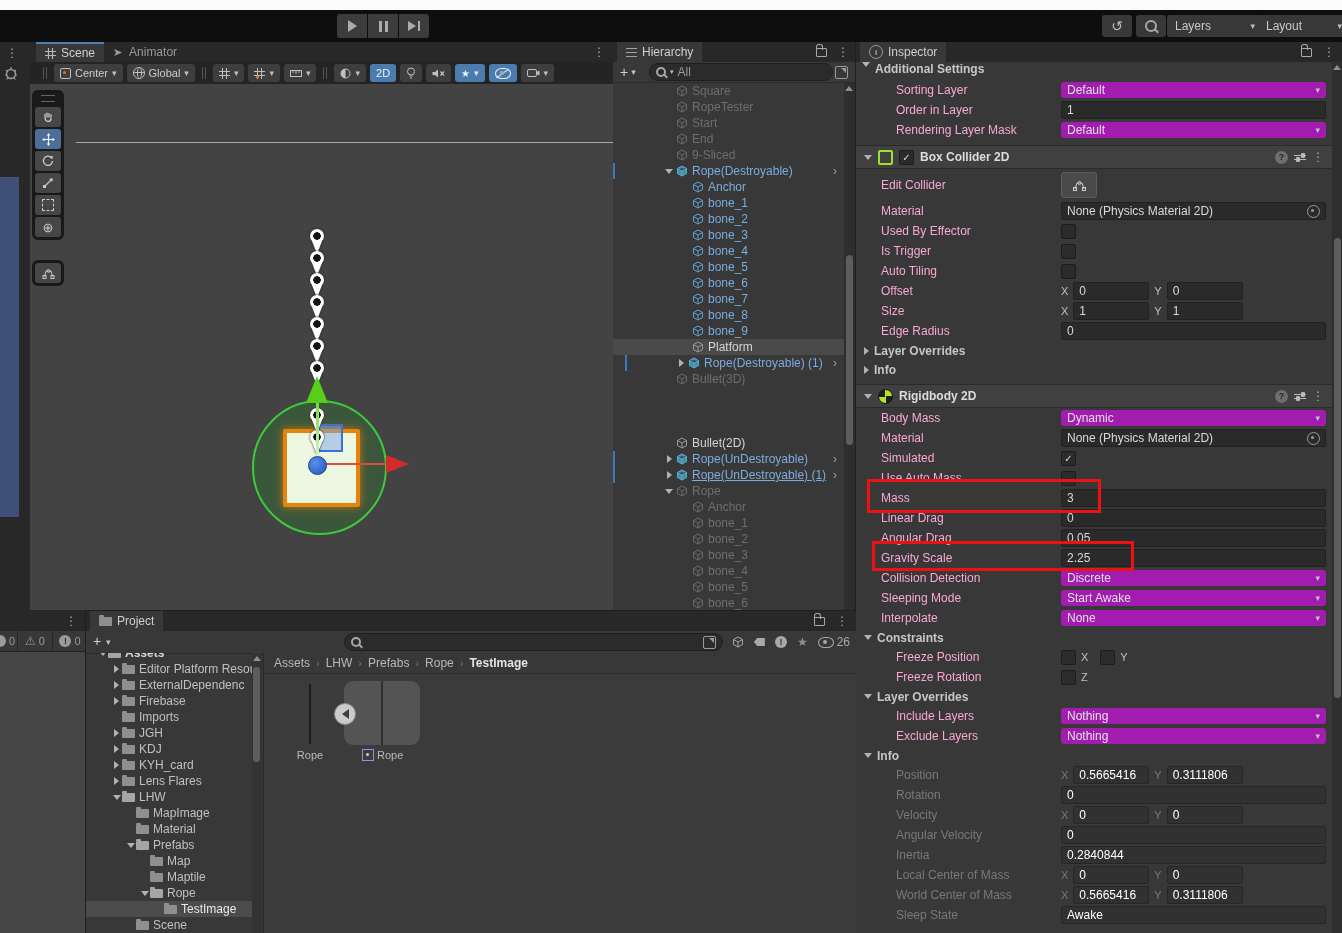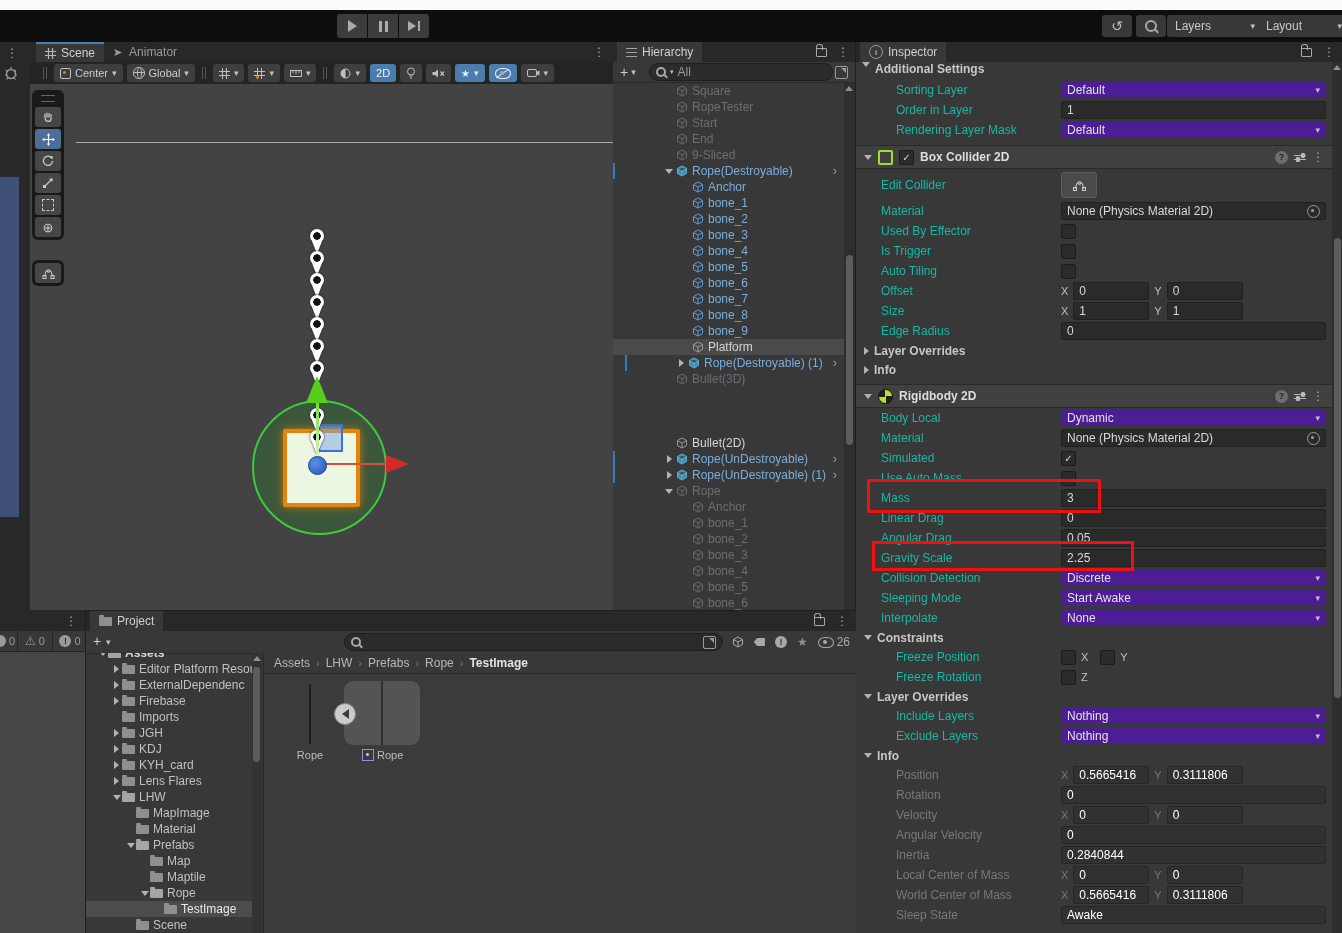--- a/index.html
+++ b/index.html
@@ -90,27 +90,27 @@
   .fold-head{height:18px;display:flex;align-items:flex-start;gap:5px;padding-left:6px;font-weight:700;color:#c8c8c8;}
   .comp-head{height:22px;background:#404040;border-top:1px solid #2a2a2a;border-bottom:1px solid #2a2a2a;display:flex;align-items:center;gap:6px;padding:0 8px;margin-top:5px;}
   .comp-title{font-weight:700;color:#dddddd;}
   .comp-spacer{flex:1;}
   .help{width:13px;height:13px;border-radius:50%;background:#6e6e6e;color:#262626;font-size:9px;font-weight:700;display:flex;align-items:center;justify-content:center;}
   .bc-icon{width:11px;height:11px;border:2px solid #9ee32b;border-radius:2px;}
   .rb-icon{width:13px;height:13px;border-radius:50%;background:conic-gradient(#b6e322 0 25%, #1f1f1f 25% 50%, #b6e322 50% 75%, #1f1f1f 75%);border:1px solid #151515;}
   .irow{height:20px;display:flex;align-items:center;padding-left:25px;padding-right:6px;position:relative;}
   .irow.tall{height:32px;}
   .irow.ind{padding-left:40px;}
-  .ilabel{width:180px;flex:none;color:#14b8a6;overflow:hidden;white-space:nowrap;}
+  .ilabel{width:180px;flex:none;color:#f9a8d4;overflow:hidden;white-space:nowrap;}
   .irow.ind .ilabel{width:165px;}
   .ival{flex:1;display:flex;align-items:center;gap:5px;min-width:0;}
   .fld{height:16px;background:#2a2a2a;border:1px solid #212121;border-radius:2px;display:flex;align-items:center;padding:0 5px;color:#d8d8d8;flex:1;min-width:0;overflow:hidden;white-space:nowrap;}
   .fld.sm{flex:none;width:64px;}
   .axis{color:#c0c0c0;font-size:11px;flex:none;}
-  .dd{height:16px;background:#4c1d95;border-radius:3px;display:flex;align-items:center;justify-content:space-between;padding:0 6px;color:#e2e2e2;flex:1;min-width:0;}
+  .dd{height:16px;background:#a21caf;border-radius:3px;display:flex;align-items:center;justify-content:space-between;padding:0 6px;color:#e2e2e2;flex:1;min-width:0;}
   .cb{width:13px;height:13px;background:#2b2b2b;border:1px solid #1c1c1c;border-radius:2px;display:flex;align-items:center;justify-content:center;color:#d8d8d8;font-size:10px;flex:none;}
   .picker{margin-left:auto;width:11px;height:11px;border:1px solid #9a9a9a;border-radius:50%;position:relative;flex:none;}
   .picker::after{content:"";position:absolute;left:3px;top:3px;width:3px;height:3px;border-radius:50%;background:#9a9a9a;}
   .editbtn{width:34px;height:24px;background:#4a4a4a;border:1px solid #5c5c5c;border-radius:3px;display:flex;align-items:center;justify-content:center;}
   .irow.dis .ilabel{color:#787878;} .irow.dis .axis{color:#787878;}
   .irow.dis .fld{background:#313131;color:#ffffff;border-color:#262626;}
   .fold-sub{height:19px;display:flex;align-items:center;gap:5px;padding-left:8px;font-weight:700;color:#c6c6c6;}
   .hl-mass::after{content:"";position:absolute;left:11px;top:-9px;width:234px;height:34px;border:3px solid var(--ann,#ee1111);box-sizing:border-box;z-index:5;pointer-events:none;}
   .hl-gravity::after{content:"";position:absolute;left:16px;top:-7px;width:262px;height:30px;border:3px solid var(--ann,#ee1111);box-sizing:border-box;z-index:5;pointer-events:none;}
   .preset-ic{display:flex;flex-direction:column;gap:3px;}
@@ -533,21 +533,21 @@
           <span class="hbar"></span>
           <span class="harr">
             <span class="tri-r"></span>
           </span>
           <svg viewBox="0 0 12 12" class="cube">
             <path d="M6 1 L10.5 3.5 L10.5 8.5 L6 11 L1.5 8.5 L1.5 3.5 Z M1.5 3.5 L6 6 L10.5 3.5 M6 6 V11" fill="rgba(110,199,234,0.55)" stroke="#49b6de"></path>
           </svg>
           <span class="hlabel">Rope(UnDestroyable)</span>
           <span class="hchev">›</span>
         </div>
-        <div class="hrow prefab" style="padding-left: 49px;">
+        <div class="hrow prefab" style="padding-left: 49px; text-decoration: underline;">
           <span class="hbar"></span>
           <span class="harr">
             <span class="tri-r"></span>
           </span>
           <svg viewBox="0 0 12 12" class="cube">
             <path d="M6 1 L10.5 3.5 L10.5 8.5 L6 11 L1.5 8.5 L1.5 3.5 Z M1.5 3.5 L6 6 L10.5 3.5 M6 6 V11" fill="rgba(110,199,234,0.55)" stroke="#49b6de"></path>
           </svg>
           <span class="hlabel">Rope(UnDestroyable) (1)</span>
           <span class="hchev">›</span>
         </div>
@@ -780,21 +780,21 @@
           <span class="comp-title">Rigidbody 2D</span>
           <span class="comp-spacer"></span>
           <span class="help">?</span>
           <span class="preset-ic">
             <i></i>
             <i></i>
           </span>
           <span class="kebab">⋮</span>
         </div>
         <div class="irow">
-          <span class="ilabel">Body Local</span>
+          <span class="ilabel">Body Mass</span>
           <div class="ival">
             <div class="dd">
               <span>Dynamic</span>
               <span class="caret">▾</span>
             </div>
           </div>
         </div>
         <div class="irow">
           <span class="ilabel">Material</span>
           <div class="ival">

